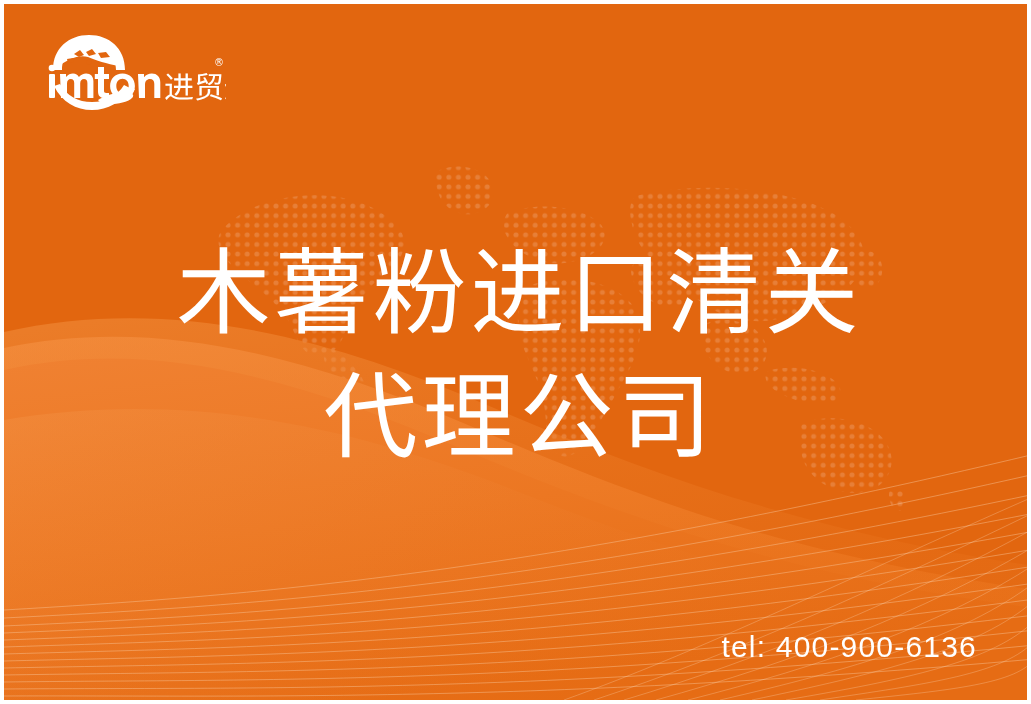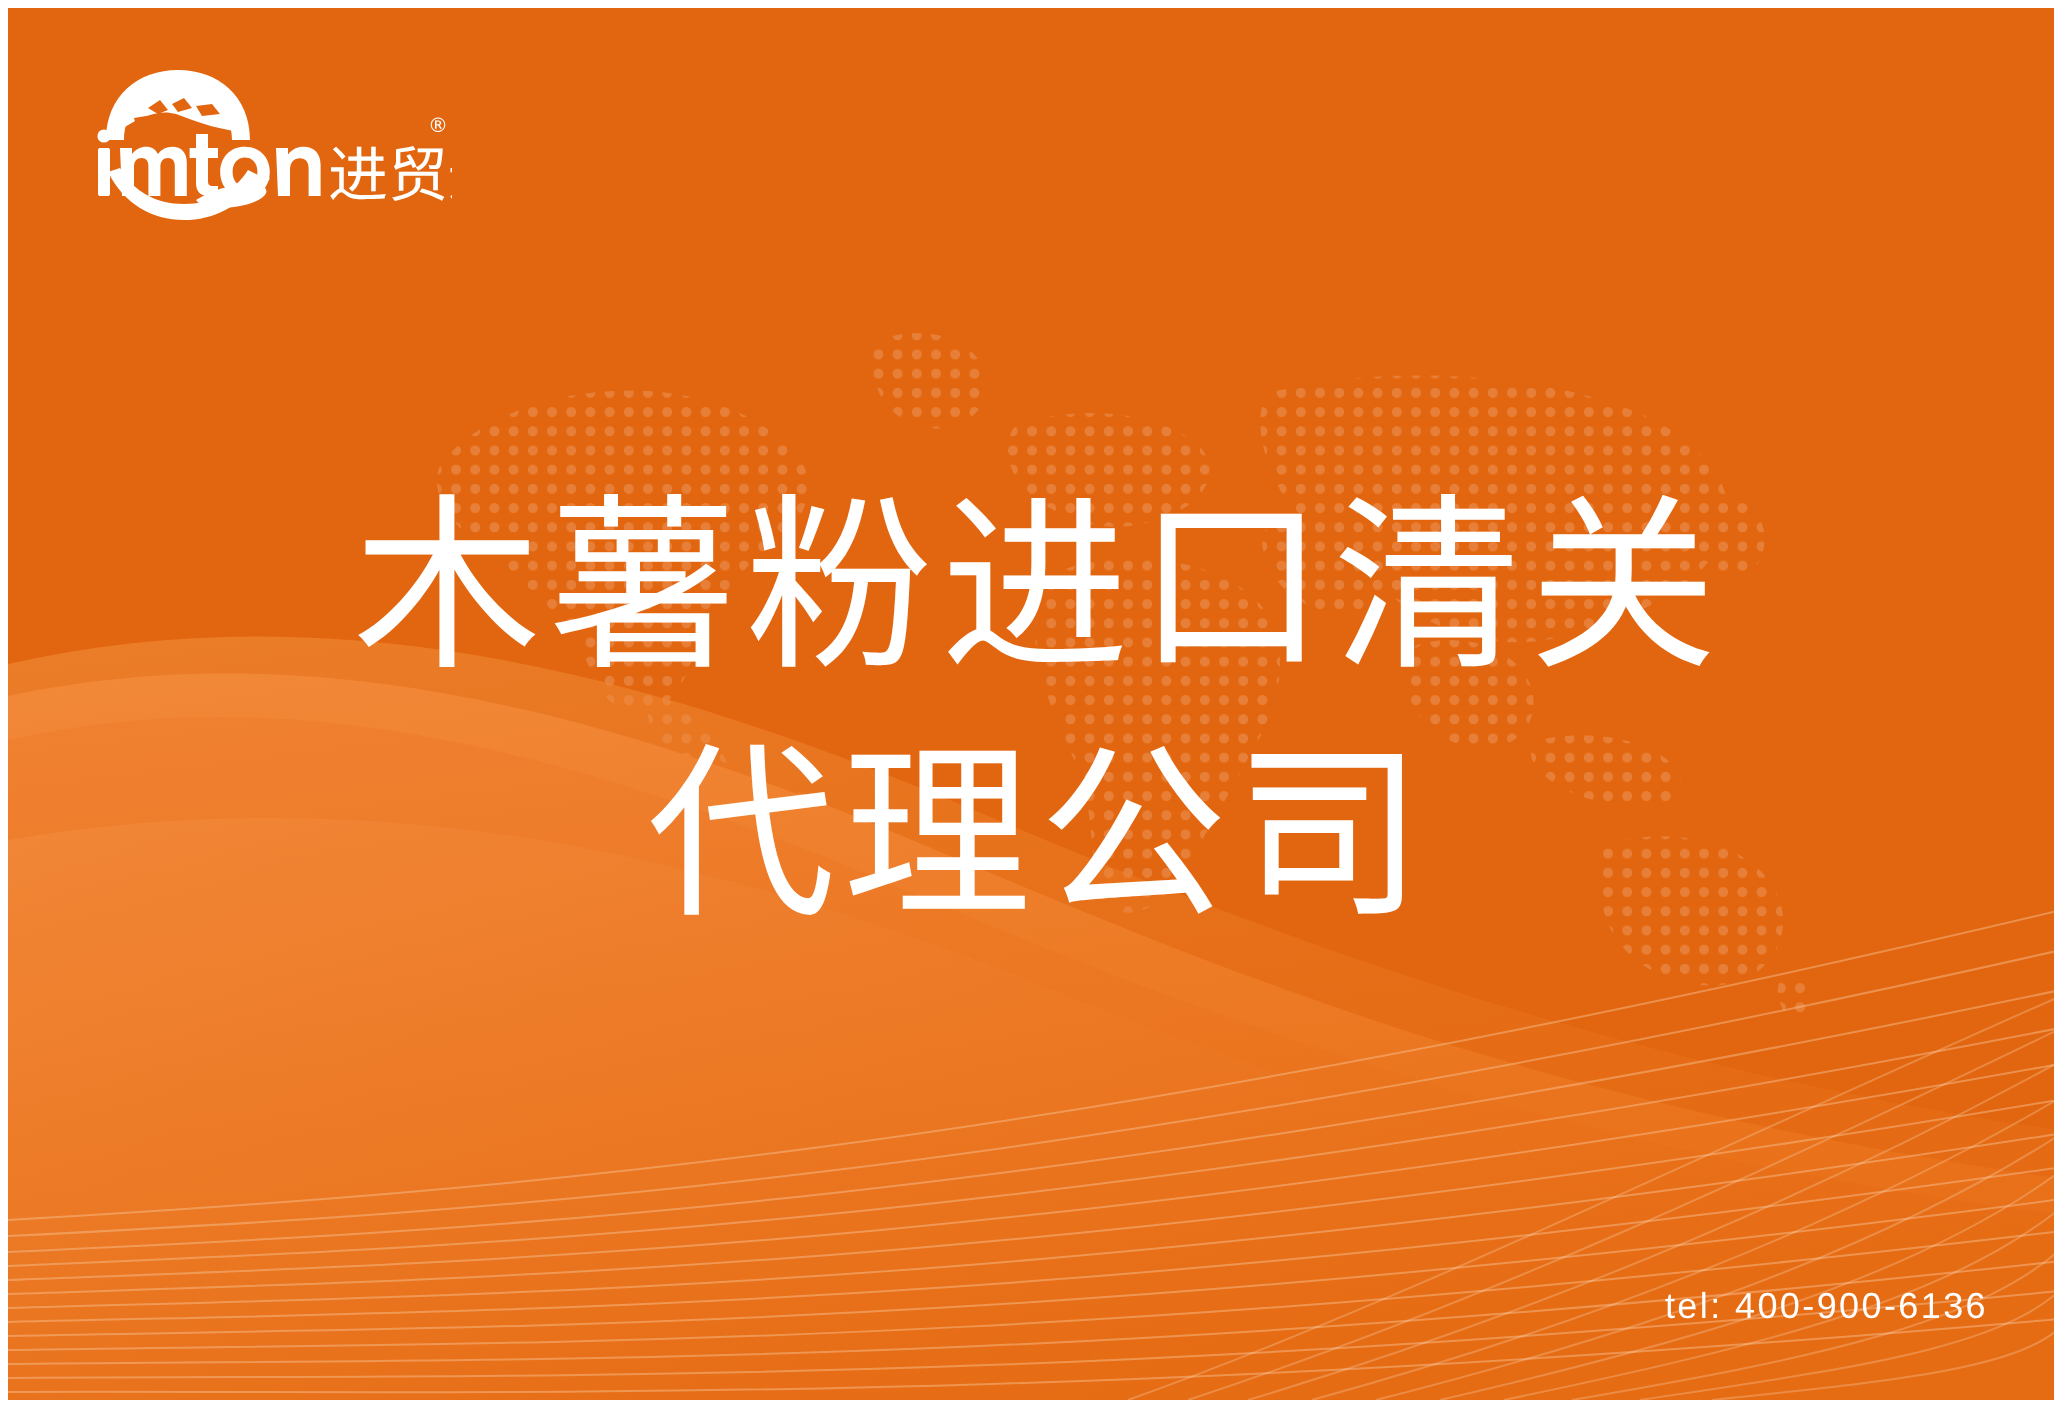--- a/index.html
+++ b/index.html
@@ -89,24 +89,24 @@
     letter-spacing: 4px;
     font-weight: 400;
     white-space: nowrap;
     text-rendering: geometricPrecision;
   }
   .headline .ln { display: block; }
 
   
   .tel {
     position: absolute;
-    right: 33px;
+    right: 50px;
     bottom: 38px;
     color: #ffffff;
-    font-size: 18px;
+    font-size: 30px;
     letter-spacing: 1.2px;
     line-height: 1;
     white-space: nowrap;
     margin-left: 16px;
   }
 </style>
 </head>
 <body>
 
 <div class="banner">

